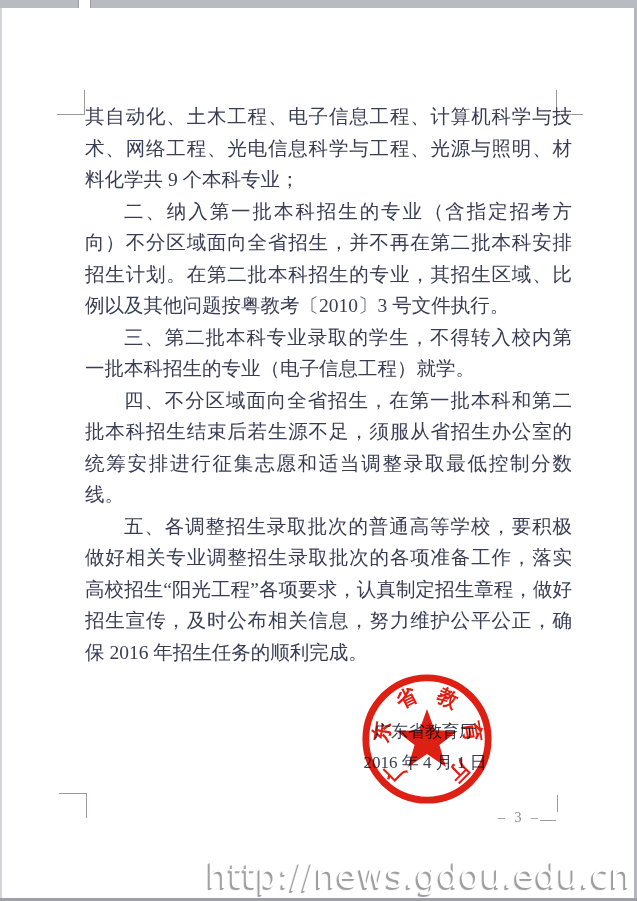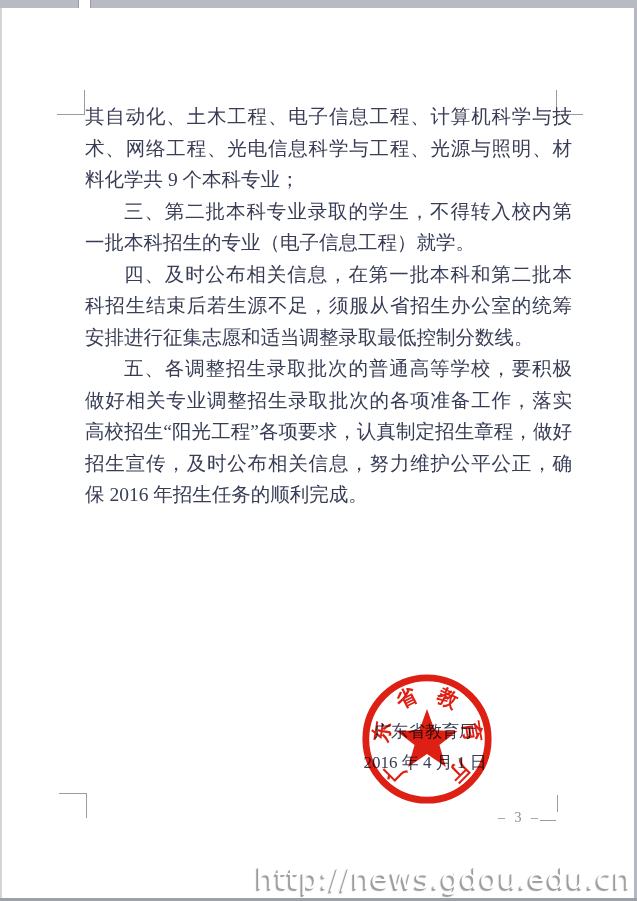--- a/index.html
+++ b/index.html
@@ -42,21 +42,21 @@
   
   .page-number{
     position:absolute;left:498px;top:810px;color:#8b8b93;
     font-size:14px;letter-spacing:3px;font-family:"Liberation Serif",serif;
   }
 
   
   .watermark{
     position:absolute;right:5px;bottom:5px;
     font-family:"DejaVu Sans","Liberation Sans",sans-serif;
-    font-size:29px;font-weight:400;color:#ffffff;
+    font-size:33px;font-weight:400;color:#ffffff;
     text-shadow:-2px 2px 1px #9c9c9c,-1px 1px 0 #b5b5b5;
     letter-spacing:1px;white-space:nowrap;
   }
 </style>
 </head>
 <body>
 
 <div class="viewport">
 
   <div class="top-bar">
@@ -70,22 +70,23 @@
   <div class="mark" style="left:84px;top:90px;width:1px;height:25px;"></div>
   <div class="mark" style="left:556px;top:114px;width:27px;height:1px;"></div>
   <div class="mark" style="left:556px;top:90px;width:1px;height:25px;"></div>
   <div class="mark" style="left:59px;top:793px;width:27px;height:1px;"></div>
   <div class="mark" style="left:86px;top:793px;width:1px;height:25px;"></div>
   <div class="mark" style="left:557px;top:795px;width:1px;height:17px;"></div>
   <div class="mark" style="left:540px;top:820px;width:16px;height:1px;"></div>
 
   <div class="content">
     <p class="no-indent">其自动化、土木工程、电子信息工程、计算机科学与技术、网络工程、光电信息科学与工程、光源与照明、材料化学共 9 个本科专业；</p>
+    <p>二、纳入第一批本科招生的专业（含指定招考方向）不分区域面向全省招生，并不再在第二批本科安排招生计划。在第二批本科招生的专业，其招生区域、比例以及其他问题按粤教考〔2010〕3 号文件执行。</p>
     <p>三、第二批本科专业录取的学生，不得转入校内第一批本科招生的专业（电子信息工程）就学。</p>
-    <p>四、及时公布相关信息，在第一批本科和第二批本科招生结束后若生源不足，须服从省招生办公室的统筹安排进行征集志愿和适当调整录取最低控制分数线。</p>
+    <p>四、不分区域面向全省招生，在第一批本科和第二批本科招生结束后若生源不足，须服从省招生办公室的统筹安排进行征集志愿和适当调整录取最低控制分数线。</p>
     <p>五、各调整招生录取批次的普通高等学校，要积极做好相关专业调整招生录取批次的各项准备工作，落实高校招生“阳光工程”各项要求，认真制定招生章程，做好招生宣传，及时公布相关信息，努力维护公平公正，确保 2016 年招生任务的顺利完成。</p>
   </div>
 
   <div class="signature">
     <div>广东省教育厅</div>
     <div>2016 年 4 月 1 日</div>
   </div>
 
   <svg class="seal" viewBox="0 0 140 140">
     <circle cx="70" cy="70" r="63" fill="none" stroke="#dd1f14" stroke-width="7"></circle>

